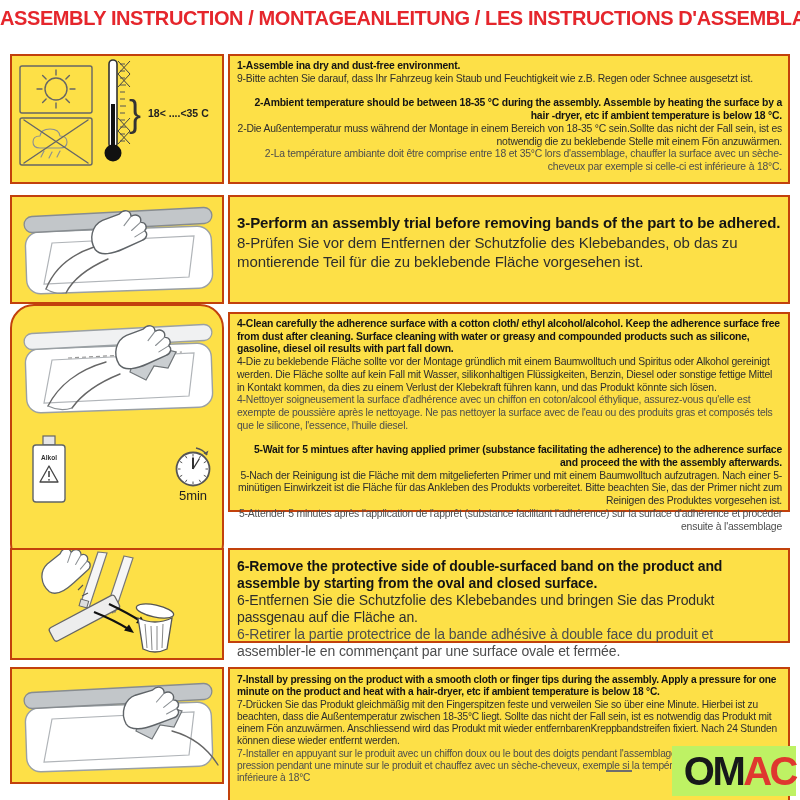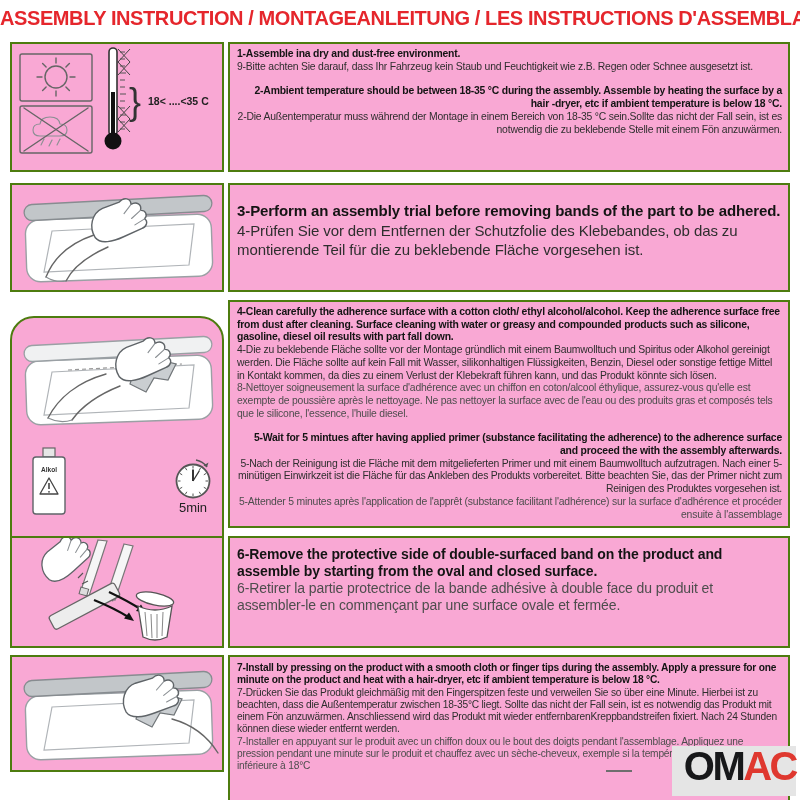--- a/index.html
+++ b/index.html
@@ -1,40 +1,40 @@
 <!DOCTYPE html>
 <html><head>
 <meta charset="utf-8">
 <style>
   html,body{margin:0;padding:0;background:#ffffff;}
   .page{position:relative;width:800px;height:800px;background:#fff;
         font-family:"Liberation Sans",sans-serif;overflow:hidden;}
   .title{position:absolute;left:0;top:7px;width:800px;text-align:center;
          font-size:20px;font-weight:bold;letter-spacing:-0.4px;
          color:#e5262c;white-space:nowrap;}
-  .cell{position:absolute;border:2px solid #4d7c0f;background:#f9a8d4;box-sizing:border-box;}
+  .cell{position:absolute;border:2px solid #c2410c;background:#fde047;box-sizing:border-box;margin-top:12px;}
   .illus{left:10px;width:214px;}
   .txt{left:228px;width:562px;padding:4px 6px 2px 7px;}
   .txt p{margin:0;}
   .en{font-weight:bold;color:#141414;}
   .de{color:#2e2e2e;}
   .fr{color:#4d4d4d;}
   .s-sm{font-size:10.4px;line-height:12.7px;letter-spacing:-0.2px;}
   .s-sm5{font-size:10.2px;line-height:12.3px;letter-spacing:-0.2px;}
   .s-lg{font-size:15px;line-height:19.5px;letter-spacing:-0.1px;}
   .s-md{font-size:14px;line-height:17px;letter-spacing:-0.1px;}
   .para + .para{margin-top:12px;text-align:right;}
   .pt-lg{padding-top:16px;}
   .pt-md{padding-top:8px;}
   svg{display:block;}
   .ln{fill:none;stroke:#666;stroke-width:1.4;stroke-linecap:round;stroke-linejoin:round;}
   .ln-thin{fill:none;stroke:#8a8f93;stroke-width:1.1;stroke-linecap:round;stroke-linejoin:round;}
   .white{fill:#fff;stroke:#5f6468;stroke-width:1.4;stroke-linejoin:round;}
-  .logo{position:absolute;right:4px;top:746px;height:50px;display:flex;
-        background:#e5e5e5;padding-left:12px;
+  .logo{position:absolute;right:4px;top:746px;height:50px;display:flex;align-items:center;
+        background:#bef264;padding-left:12px;
         font-size:40px;font-weight:bold;letter-spacing:-2.5px;line-height:1;}
   .logo .black{color:#17181a;}
   .logo .red{color:#df382f;}
   .logo-line{position:absolute;right:168px;top:770px;width:26px;height:0;
              border-top:2px solid #6e6e6e;}
 </style>
 </head>
 <body>
 
 <div class="page">
@@ -98,20 +98,21 @@
     </svg>
   </div>
   <div class="cell txt s-sm" style="top:42px;height:130px;">
     <div class="para">
       <p class="en">1-Assemble ina dry and dust-free environment.</p>
       <p class="de">9-Bitte achten Sie darauf, dass Ihr Fahrzeug kein Staub und Feuchtigkeit wie z.B. Regen oder Schnee ausgesetzt ist.</p>
     </div>
     <div class="para">
       <p class="en">2-Ambient temperature should be between 18-35 °C  during the assembly. Assemble by heating the surface by a hair -dryer, etc if ambient temperature is below 18 °C.</p>
       <p class="de">2-Die Außentemperatur muss während der Montage in einem Bereich von 18-35 °C  sein.Sollte das nicht der Fall sein, ist es notwendig die zu beklebende Stelle mit einem Fön anzuwärmen.</p>
+      <p class="fr">2-La température ambiante doit être comprise entre 18 et 35°C lors d'assemblage, chauffer la surface avec un sèche-cheveux par exemple si celle-ci est inférieure à 18°C.</p>
     </div>
   </div>
 
   <div class="cell illus" style="top:183px;height:109px;">
     <svg width="210" height="105" viewBox="0 0 210 105">
       <rect x="14" y="32" width="186" height="62" rx="14" transform="rotate(-2 107 63)" class="white" style="stroke:#9aa0a4"></rect>
       <polygon points="40,46 182,39 177,80 32,87" fill="#fff" stroke="#b0b4b8" stroke-width="1.2"></polygon>
       <rect x="12" y="15" width="188" height="16" rx="8" transform="rotate(-3 106 23)" fill="#c2c6c9" stroke="#878c90" stroke-width="1.3"></rect>
       <path d="M34,92 C42,72 58,58 82,50" class="ln"></path>
       <path d="M96,62 C78,70 62,80 54,96" class="ln"></path>
@@ -120,25 +121,25 @@
         <path d="M10,44 C2,34 4,20 14,14 L30,6 C34,0 41,1 42,7 C47,3 53,6 52,12 C57,11 60,16 57,20 C61,22 60,28 55,30 L38,40 C28,46 16,50 10,44 Z" class="white"></path>
         <path d="M42,7 L36,17" class="ln-thin"></path>
           <path d="M52,12 L44,21" class="ln-thin"></path>
           <path d="M57,20 L48,27" class="ln-thin"></path>
       </g>
     </svg>
   </div>
   <div class="cell txt s-lg pt-lg" style="top:183px;height:109px;">
     <div class="para">
       <p class="en">3-Perform an assembly trial before removing bands of the part to be adhered.</p>
-      <p class="de">4-Prüfen Sie vor dem Entfernen der Schutzfolie des Klebebandes, ob das zu montierende Teil für die zu beklebende Fläche vorgesehen ist.</p>
-    </div>
-  </div>
-
-  <div class="cell illus" style="top:316px;height:264px;border-radius:24px;">
+      <p class="de">8-Prüfen Sie vor dem Entfernen der Schutzfolie des Klebebandes, ob das zu montierende Teil für die zu beklebende Fläche vorgesehen ist.</p>
+    </div>
+  </div>
+
+  <div class="cell illus" style="top:292px;height:264px;border-radius:24px;">
     <svg width="210" height="224" viewBox="0 0 210 224">
       <rect x="14" y="40" width="186" height="64" rx="14" transform="rotate(-2 107 72)" class="white" style="stroke:#9aa0a4"></rect>
       <polygon points="40,54 182,47 177,90 32,97" fill="#fff" stroke="#b0b4b8" stroke-width="1.2"></polygon>
       <rect x="12" y="23" width="188" height="16" rx="8" transform="rotate(-3 106 31)" fill="#f0f1f2" stroke="#9aa0a4" stroke-width="1.3"></rect>
       <line x1="56" y1="52" x2="170" y2="46" stroke="#999" stroke-width="1.2" stroke-dasharray="4 3"></line>
       <path d="M36,100 C46,80 66,64 94,56" class="ln"></path>
       <path d="M108,68 C88,76 70,88 60,102" class="ln"></path>
       <path d="M60,102 Q48,106 36,100" class="ln-thin"></path>
       <polygon points="118,42 136,26 152,32 148,42 164,46 156,62 142,60 134,74 118,66 122,53 110,49" fill="#caced1" stroke="#707578" stroke-width="1.2"></polygon>
       <g transform="translate(102,14) rotate(6)">
@@ -172,25 +173,25 @@
             <line x1="173.5" y1="150" x2="174.8" y2="152.2"></line>
         </g>
         <line x1="181" y1="163" x2="181" y2="151.5" stroke="#333" stroke-width="2"></line>
         <line x1="181" y1="163" x2="187.5" y2="152.5" stroke="#333" stroke-width="1.3"></line>
         <path d="M184,142 a18,18 0 0 1 11,7" fill="none" stroke="#555" stroke-width="1.3"></path>
         <polygon points="195,149 191.5,147.5 196.5,144.5" fill="#555"></polygon>
         <text x="181" y="194" font-size="13" fill="#222" text-anchor="middle">5min</text>
       </g>
     </svg>
   </div>
-  <div class="cell txt s-sm" style="top:300px;height:228px;">
+  <div class="cell txt s-sm" style="top:300px;height:200px;">
     <div class="para">
       <p class="en">4-Clean carefully the adherence surface with a cotton cloth/ ethyl alcohol/alcohol. Keep the adherence surface free from dust after cleaning. Surface cleaning with water or greasy and compounded products such as silicone, gasoline, diesel oil results with part fall down.</p>
       <p class="de">4-Die zu beklebende Fläche sollte vor der Montage gründlich mit einem Baumwolltuch und Spiritus oder Alkohol gereinigt werden. Die Fläche sollte auf kein Fall mit Wasser, silikonhaltigen Flüssigkeiten, Benzin, Diesel oder sonstige fettige Mittel in Kontakt kommen, da dies zu einem Verlust der Klebekraft führen kann, und das Produkt könnte sich lösen.</p>
-      <p class="fr">8-Nettoyer soigneusement la surface d'adhérence avec un chiffon en coton/alcool éthylique, assurez-vous qu'elle est exempte de poussière après le nettoyage. Ne pas nettoyer la surface avec de l'eau ou des produits gras et composés tels que le silicone, l'essence, l'huile diesel.</p>
+      <p class="fr">4-Nettoyer soigneusement la surface d'adhérence avec un chiffon en coton/alcool éthylique, assurez-vous qu'elle est exempte de poussière après le nettoyage. Ne pas nettoyer la surface avec de l'eau ou des produits gras et composés tels que le silicone, l'essence, l'huile diesel.</p>
     </div>
     <div class="para">
       <p class="en">5-Wait for 5 mintues after having applied primer (substance facilitating the adherence) to the adherence surface and proceed the with the assembly afterwards.</p>
       <p class="de">5-Nach der Reinigung ist die Fläche mit dem mitgelieferten Primer und mit einem Baumwolltuch aufzutragen. Nach einer 5-minütigen Einwirkzeit ist die Fläche für das Ankleben des Produkts vorbereitet. Bitte beachten Sie, das der Primer nicht zum Reinigen des Produktes vorgesehen ist.</p>
       <p class="fr">5-Attender 5 minutes après l'application de l'apprêt (substance facilitant l'adhérence) sur la surface d'adhérence et procéder ensuite à l'assemblage</p>
     </div>
   </div>
 
   <div class="cell illus" style="top:536px;height:112px;">
     <svg width="210" height="108" viewBox="0 0 210 108">
@@ -217,23 +218,24 @@
         <path d="M126,68 L131,99 Q143,105 155,99 L160,68 Q143,76 126,68 Z" fill="#fff" stroke="#555" stroke-width="1.3"></path>
         <g stroke="#888" stroke-width="1">
           <line x1="133" y1="74" x2="135" y2="98"></line>
             <line x1="139" y1="76" x2="140" y2="100"></line>
           <line x1="145" y1="76" x2="145" y2="100"></line>
             <line x1="151" y1="74" x2="150" y2="98"></line>
         </g>
       </g>
     </svg>
   </div>
-  <div class="cell txt s-md pt-md" style="top:536px;height:112px;">
+  <div class="cell txt s-md pt-md" style="top:536px;height:95px;">
     <div class="para">
       <p class="en">6-Remove the protective side of double-surfaced band on the product and assemble by starting from the oval and closed surface.</p>
+      <p class="de">6-Entfernen Sie die Schutzfolie des Klebebandes und bringen Sie das Produkt passgenau auf die Fläche an.</p>
       <p class="fr">6-Retirer la partie protectrice de la bande adhésive à double face du produit et assembler-le en commençant par une surface ovale et fermée.</p>
     </div>
   </div>
 
   <div class="cell illus" style="top:655px;height:117px;">
     <svg width="210" height="113" viewBox="0 0 210 113">
       <rect x="14" y="36" width="186" height="64" rx="14" transform="rotate(-2 107 68)" class="white" style="stroke:#9aa0a4"></rect>
       <polygon points="40,50 182,43 177,86 32,93" fill="#fff" stroke="#b0b4b8" stroke-width="1.2"></polygon>
       <rect x="12" y="19" width="188" height="16" rx="8" transform="rotate(-3 106 27)" fill="#c2c6c9" stroke="#878c90" stroke-width="1.3"></rect>
       <polygon points="124,38 142,22 158,28 154,38 170,42 162,58 148,56 140,70 124,62 128,49 116,45" fill="#caced1" stroke="#707578" stroke-width="1.2"></polygon>

